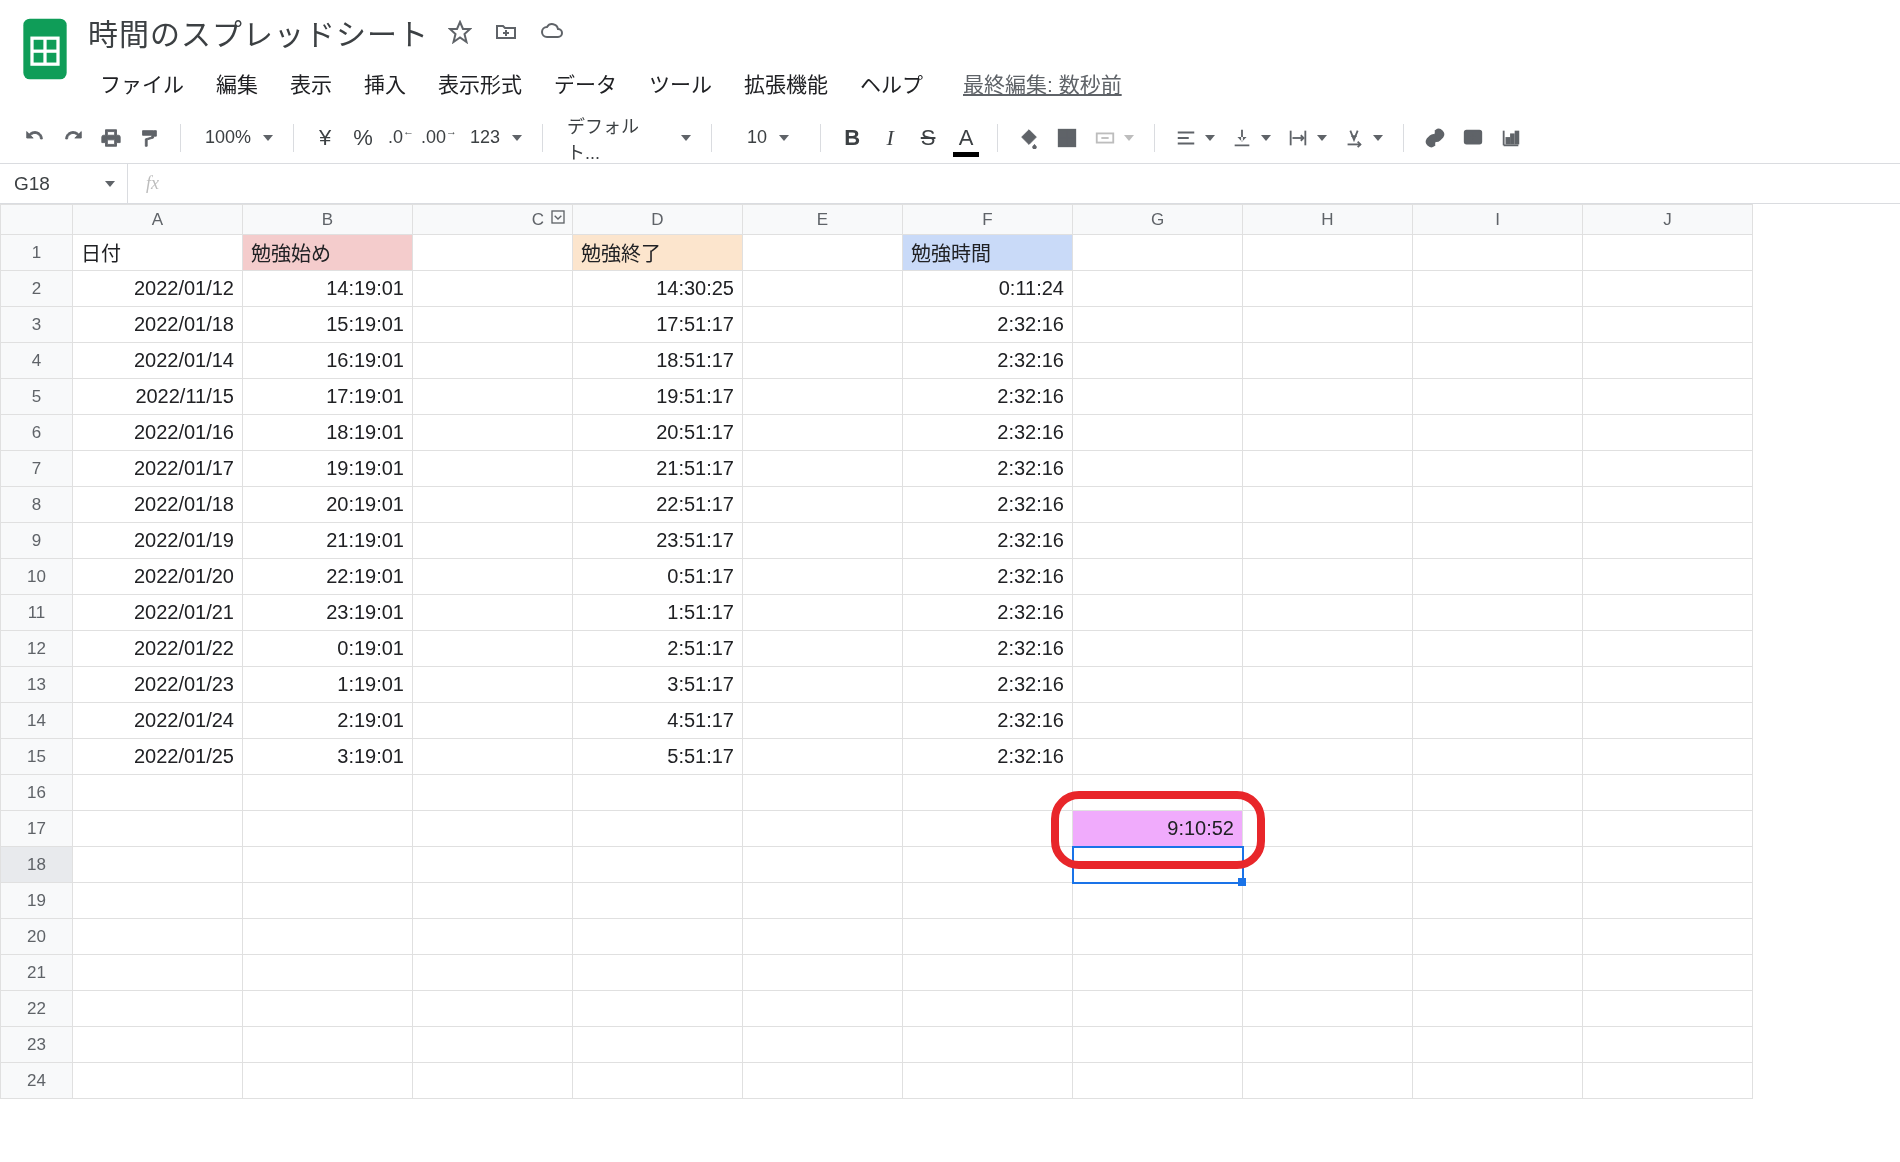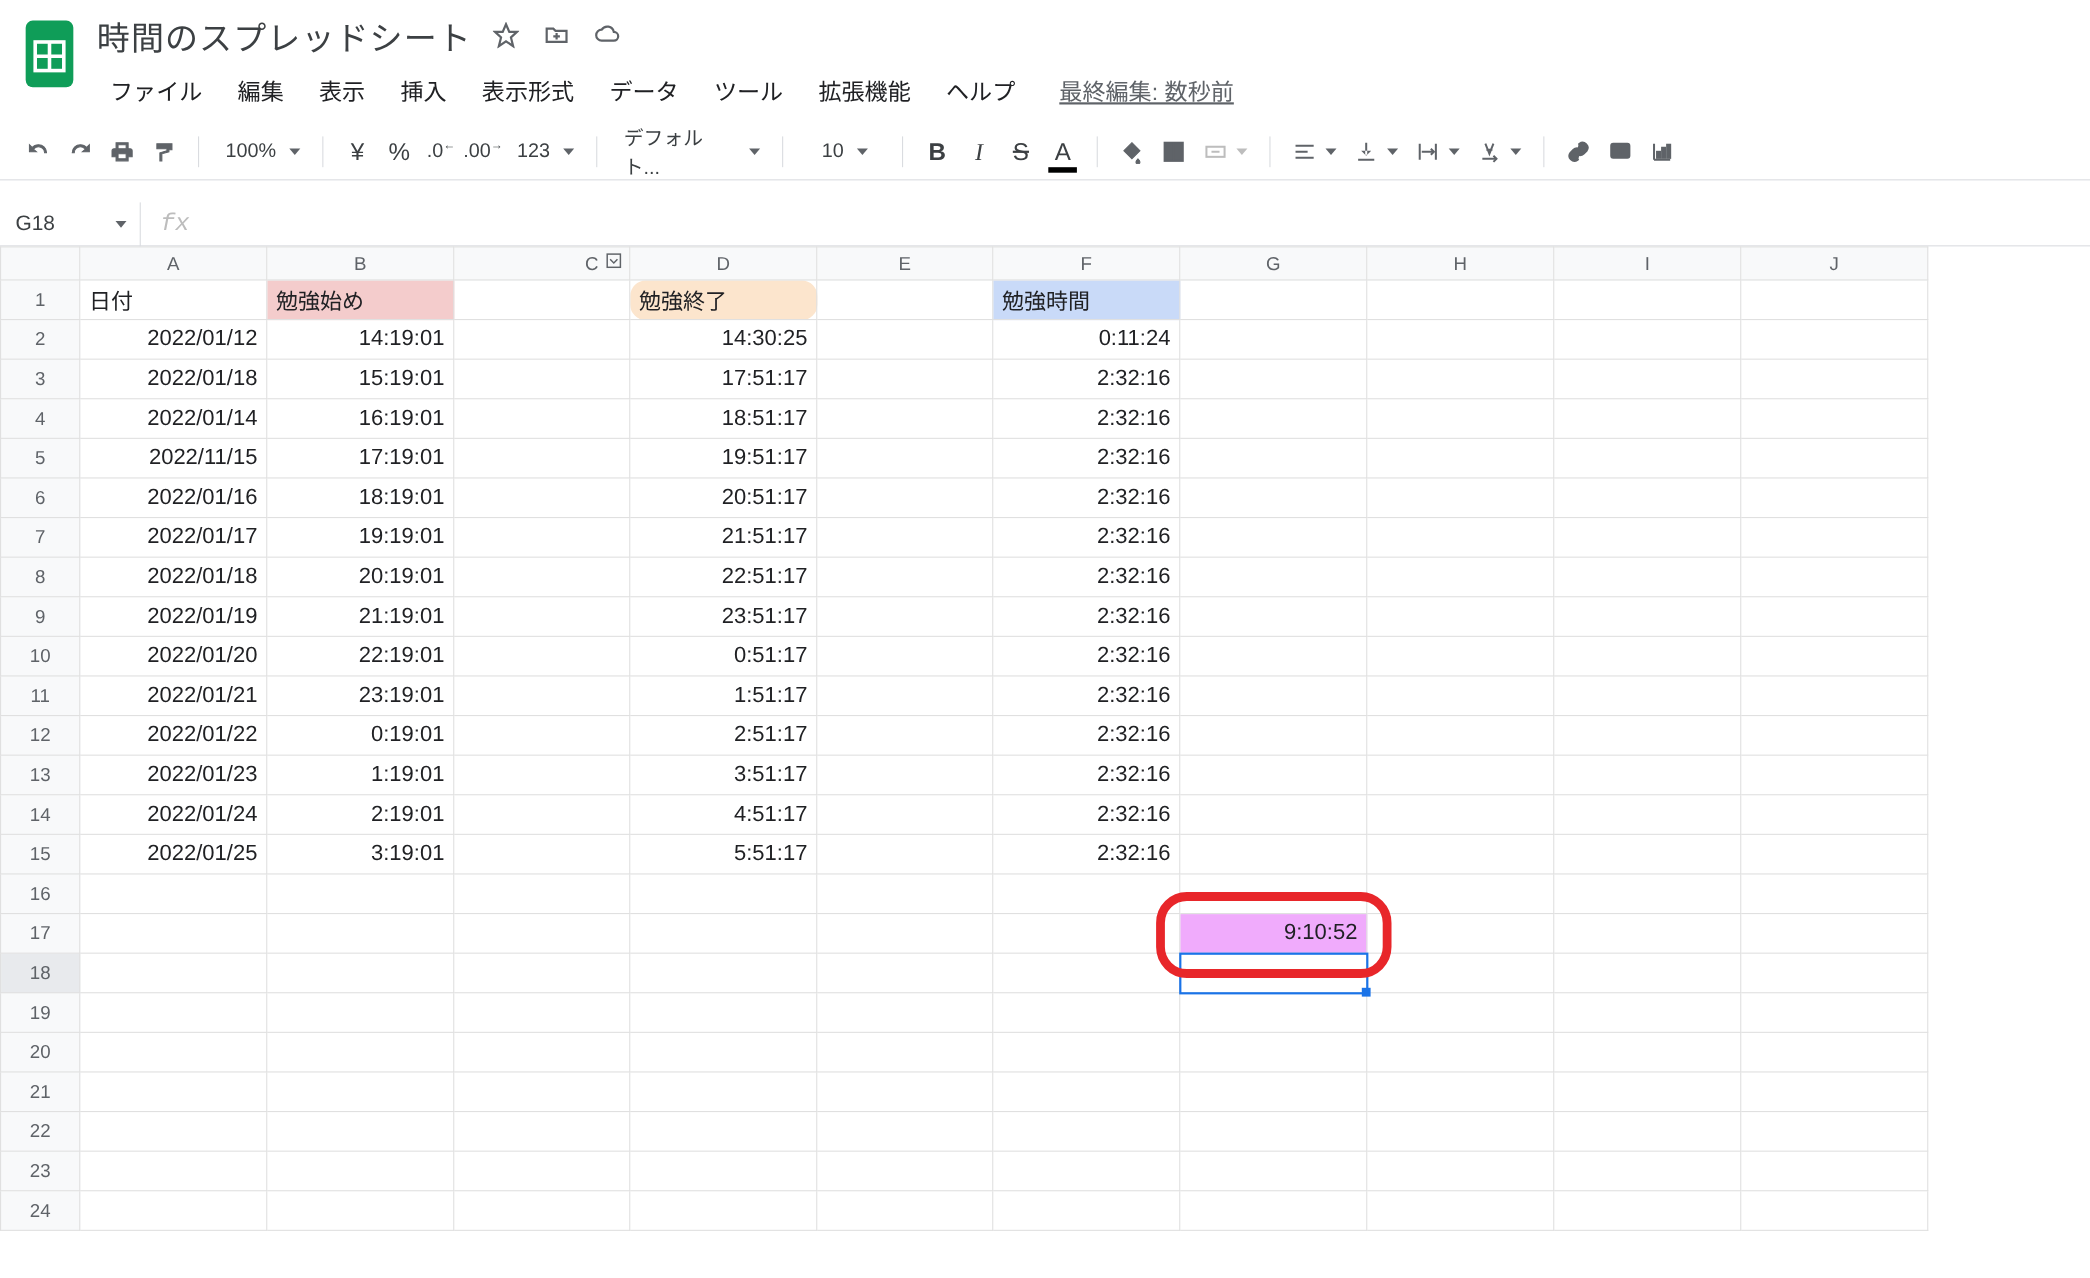--- a/index.html
+++ b/index.html
@@ -23,41 +23,41 @@
   .tb-btn { width:34px; height:34px; display:flex; align-items:center; justify-content:center; border-radius:4px;}
   .tb-btn svg { width:22px; height:22px; fill:#5f6368; stroke:#5f6368;}
   .tb-sep { width:1px; height:28px; background:#dadce0; margin:0 10px;}
   .tb-txt { font-size:18px; color:#3c4043; padding:0 4px;}
   .caret { width:0;height:0;border-left:5px solid transparent;border-right:5px solid transparent;border-top:6px solid #5f6368; margin-left:8px;}
   .combo { display:flex; align-items:center; padding:0 6px;}
   .textcolor-under { position:relative; }
   .textcolor-under::after { content:""; position:absolute; left:4px; right:4px; bottom:-2px; height:5px; background:#000;}
   
   
-  .fxbar { display:flex; align-items:center; height:40px; border-bottom:1px solid #dadce0;margin-top:20px; }
+  .fxbar { display:flex; align-items:center; height:40px; border-bottom:1px solid #dadce0; }
   .namebox { width:128px; height:40px; display:flex; align-items:center; justify-content:space-between; padding:0 12px 0 14px; border-right:1px solid #dadce0; color:#3c4043; font-size:19px;}
   .namebox .caret { margin-left:6px;}
-  .fx { font-family: Liberation Mono, monospace; font-style:italic; color:#bdbdbd; font-size:22px; padding:0 18px;}
+  .fx { font-family: Liberation Serif, serif; font-style:italic; color:#bdbdbd; font-size:18px; padding:0 18px;}
   .fxinput { flex:1; height:100%; }
   
   
   .grid-wrap { position:relative; }
   .grid { border-collapse:collapse; table-layout:fixed; }
   .grid th, .grid td { border:1px solid #e0e0e0; font-size:20px; height:36px; }
   .grid thead th { background:#f8f9fa; color:#5f6368; font-weight:normal; text-align:center; height:30px; font-size:17px;}
   .grid thead th:first-child { width:72px;}
   .colw { width:170px;}       
   .colw-narrow { width:160px;} 
   .grid tbody th { background:#f8f9fa; color:#5f6368; font-weight:normal; text-align:center; width:72px; font-size:17px;}
   .grid td { padding:0 8px; text-align:right; color:#202124;}
   .grid td.left { text-align:left; }
   
   .hdr-date { background:#fff; }
   .hdr-start { background:#f4cccc; }
-  .hdr-end  { background:#fce5cd;border-radius:14px; }
+  .hdr-end  { background:#fce5cd; }
   .hdr-dur  { background:#c9daf8; }
   
   .selected-row-hdr { background:#e8eaed !important;}
   .sel-cell { outline:2px solid #1a73e8; outline-offset:-1px; position:relative;}
   .sel-handle { position:absolute; right:-4px; bottom:-4px; width:8px;height:8px;background:#1a73e8;}
   
   .g17 { background:#f0abfc;}
   
   .filter-icon { display:inline-block; margin-left:6px; vertical-align:middle;}
   .colhdr-c { display:flex; align-items:center; justify-content:flex-end; padding-right:6px;}

